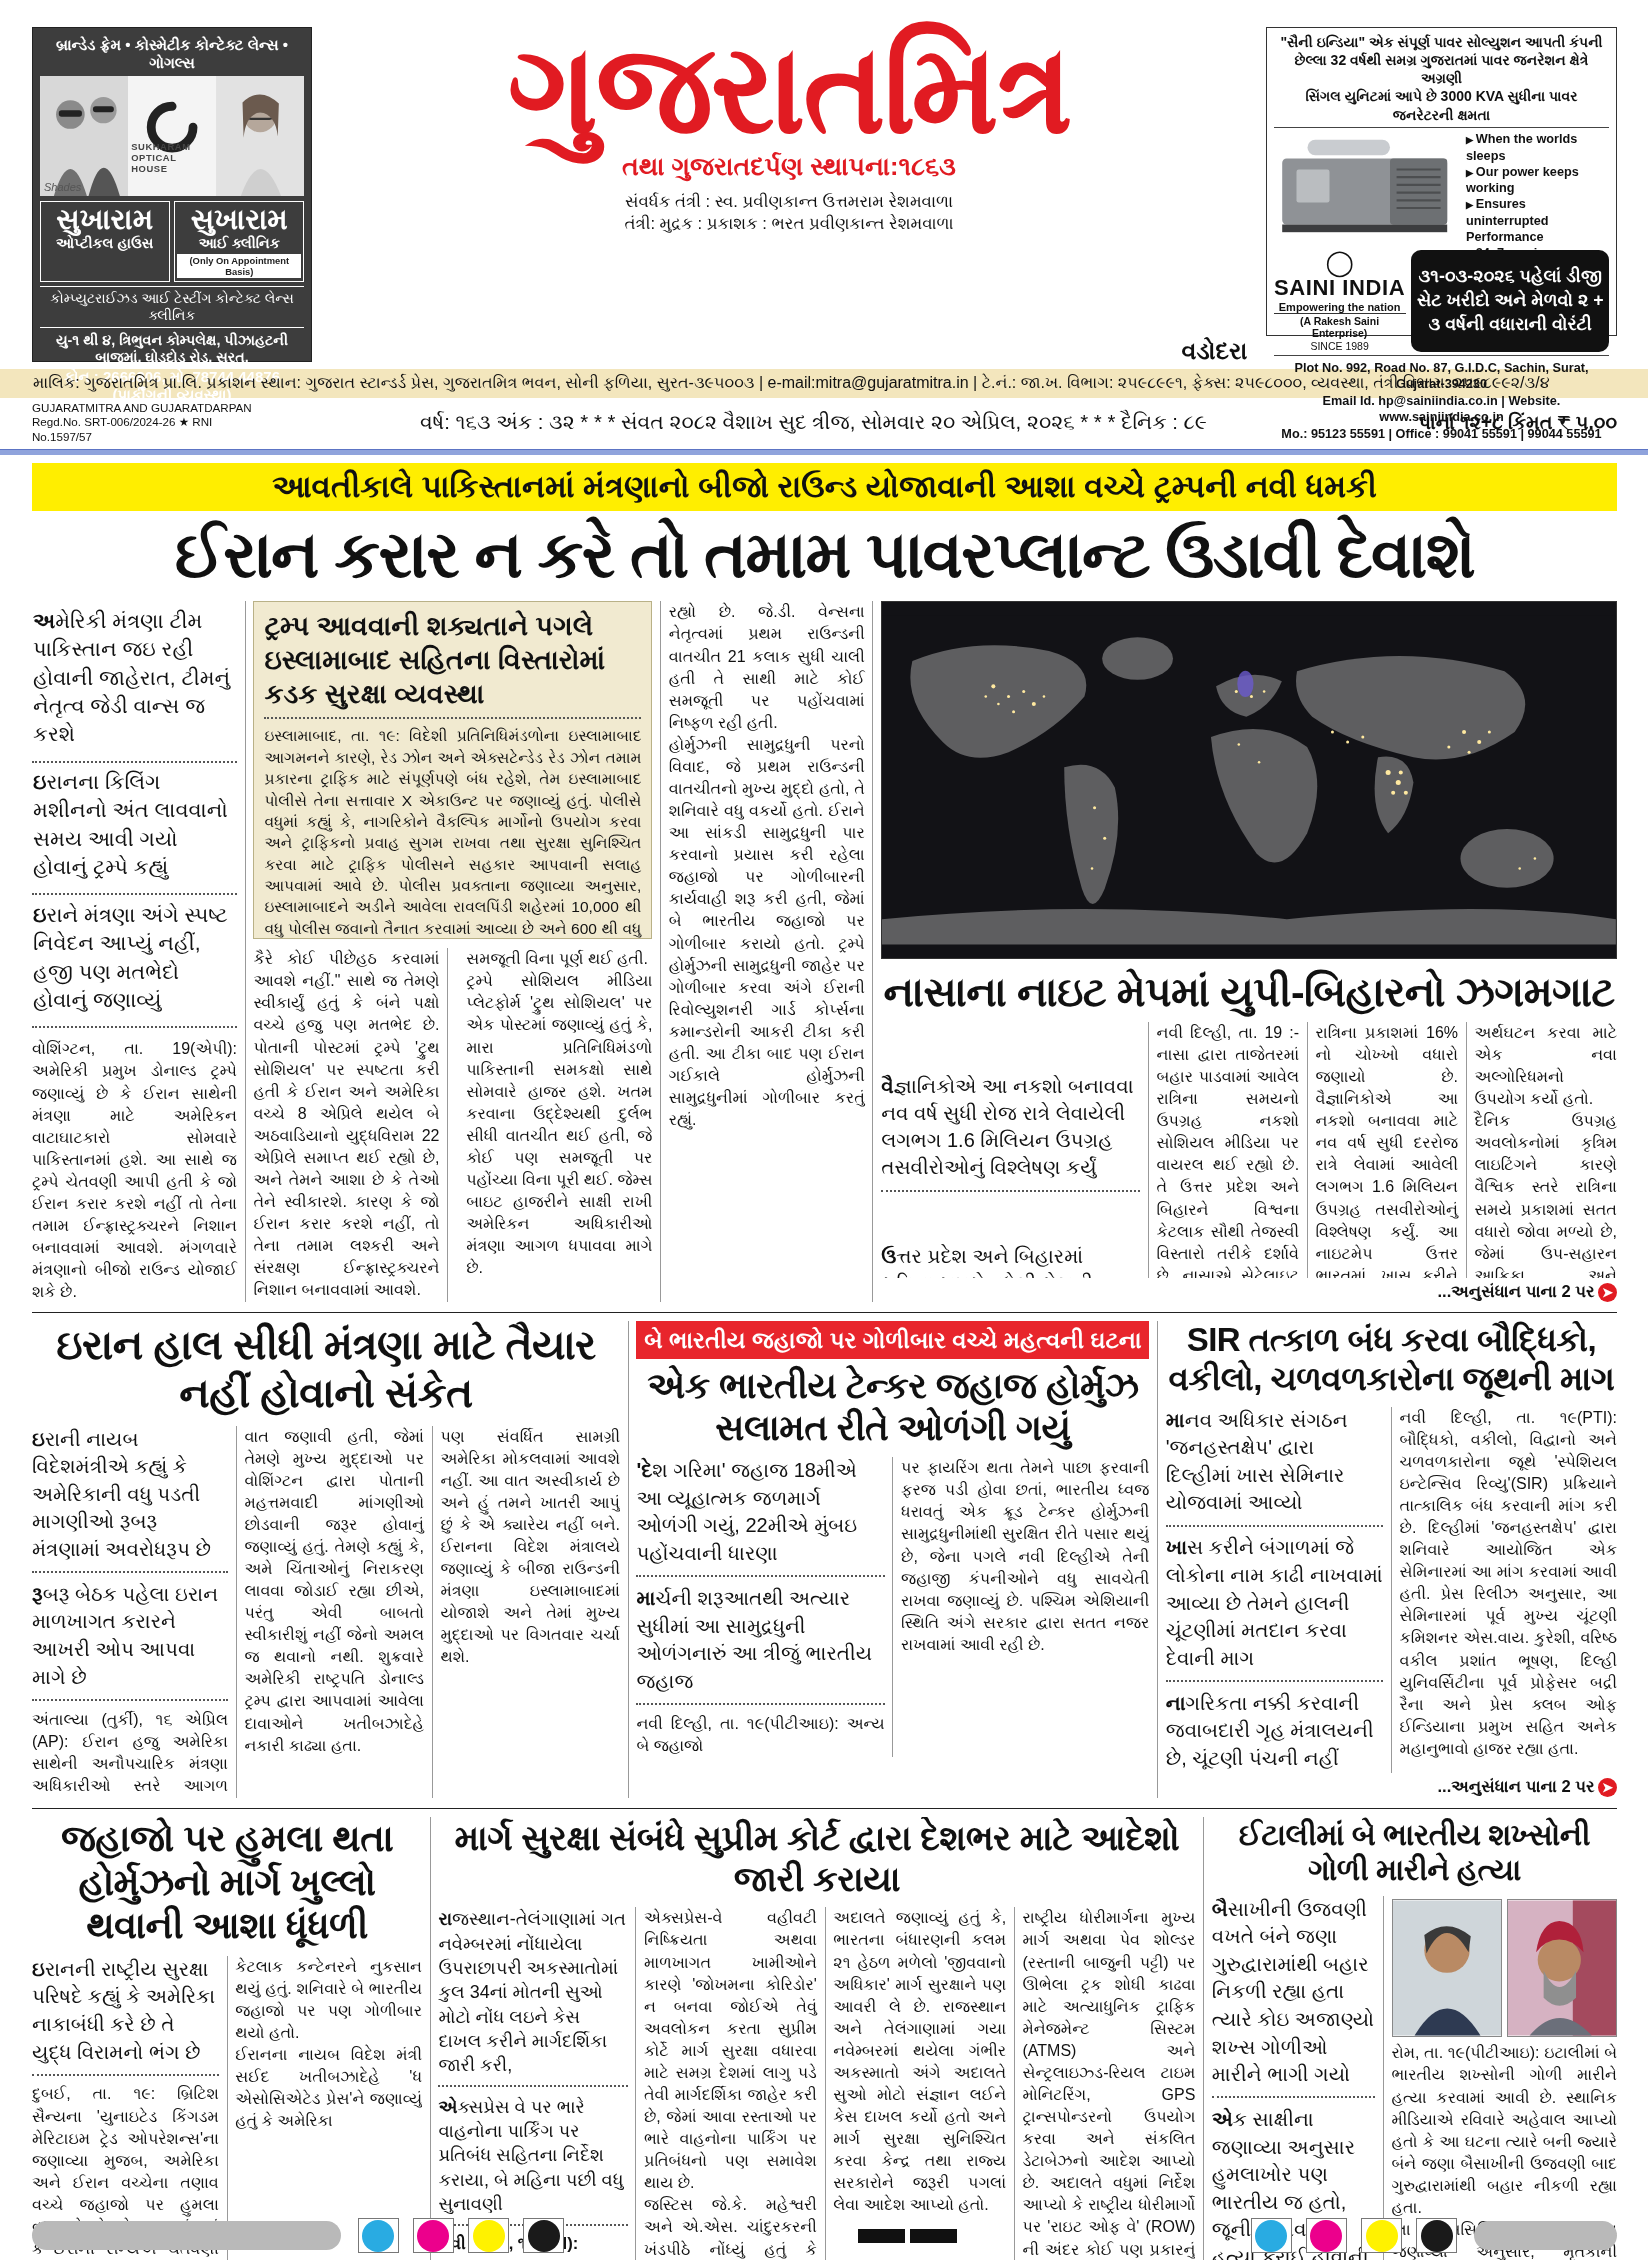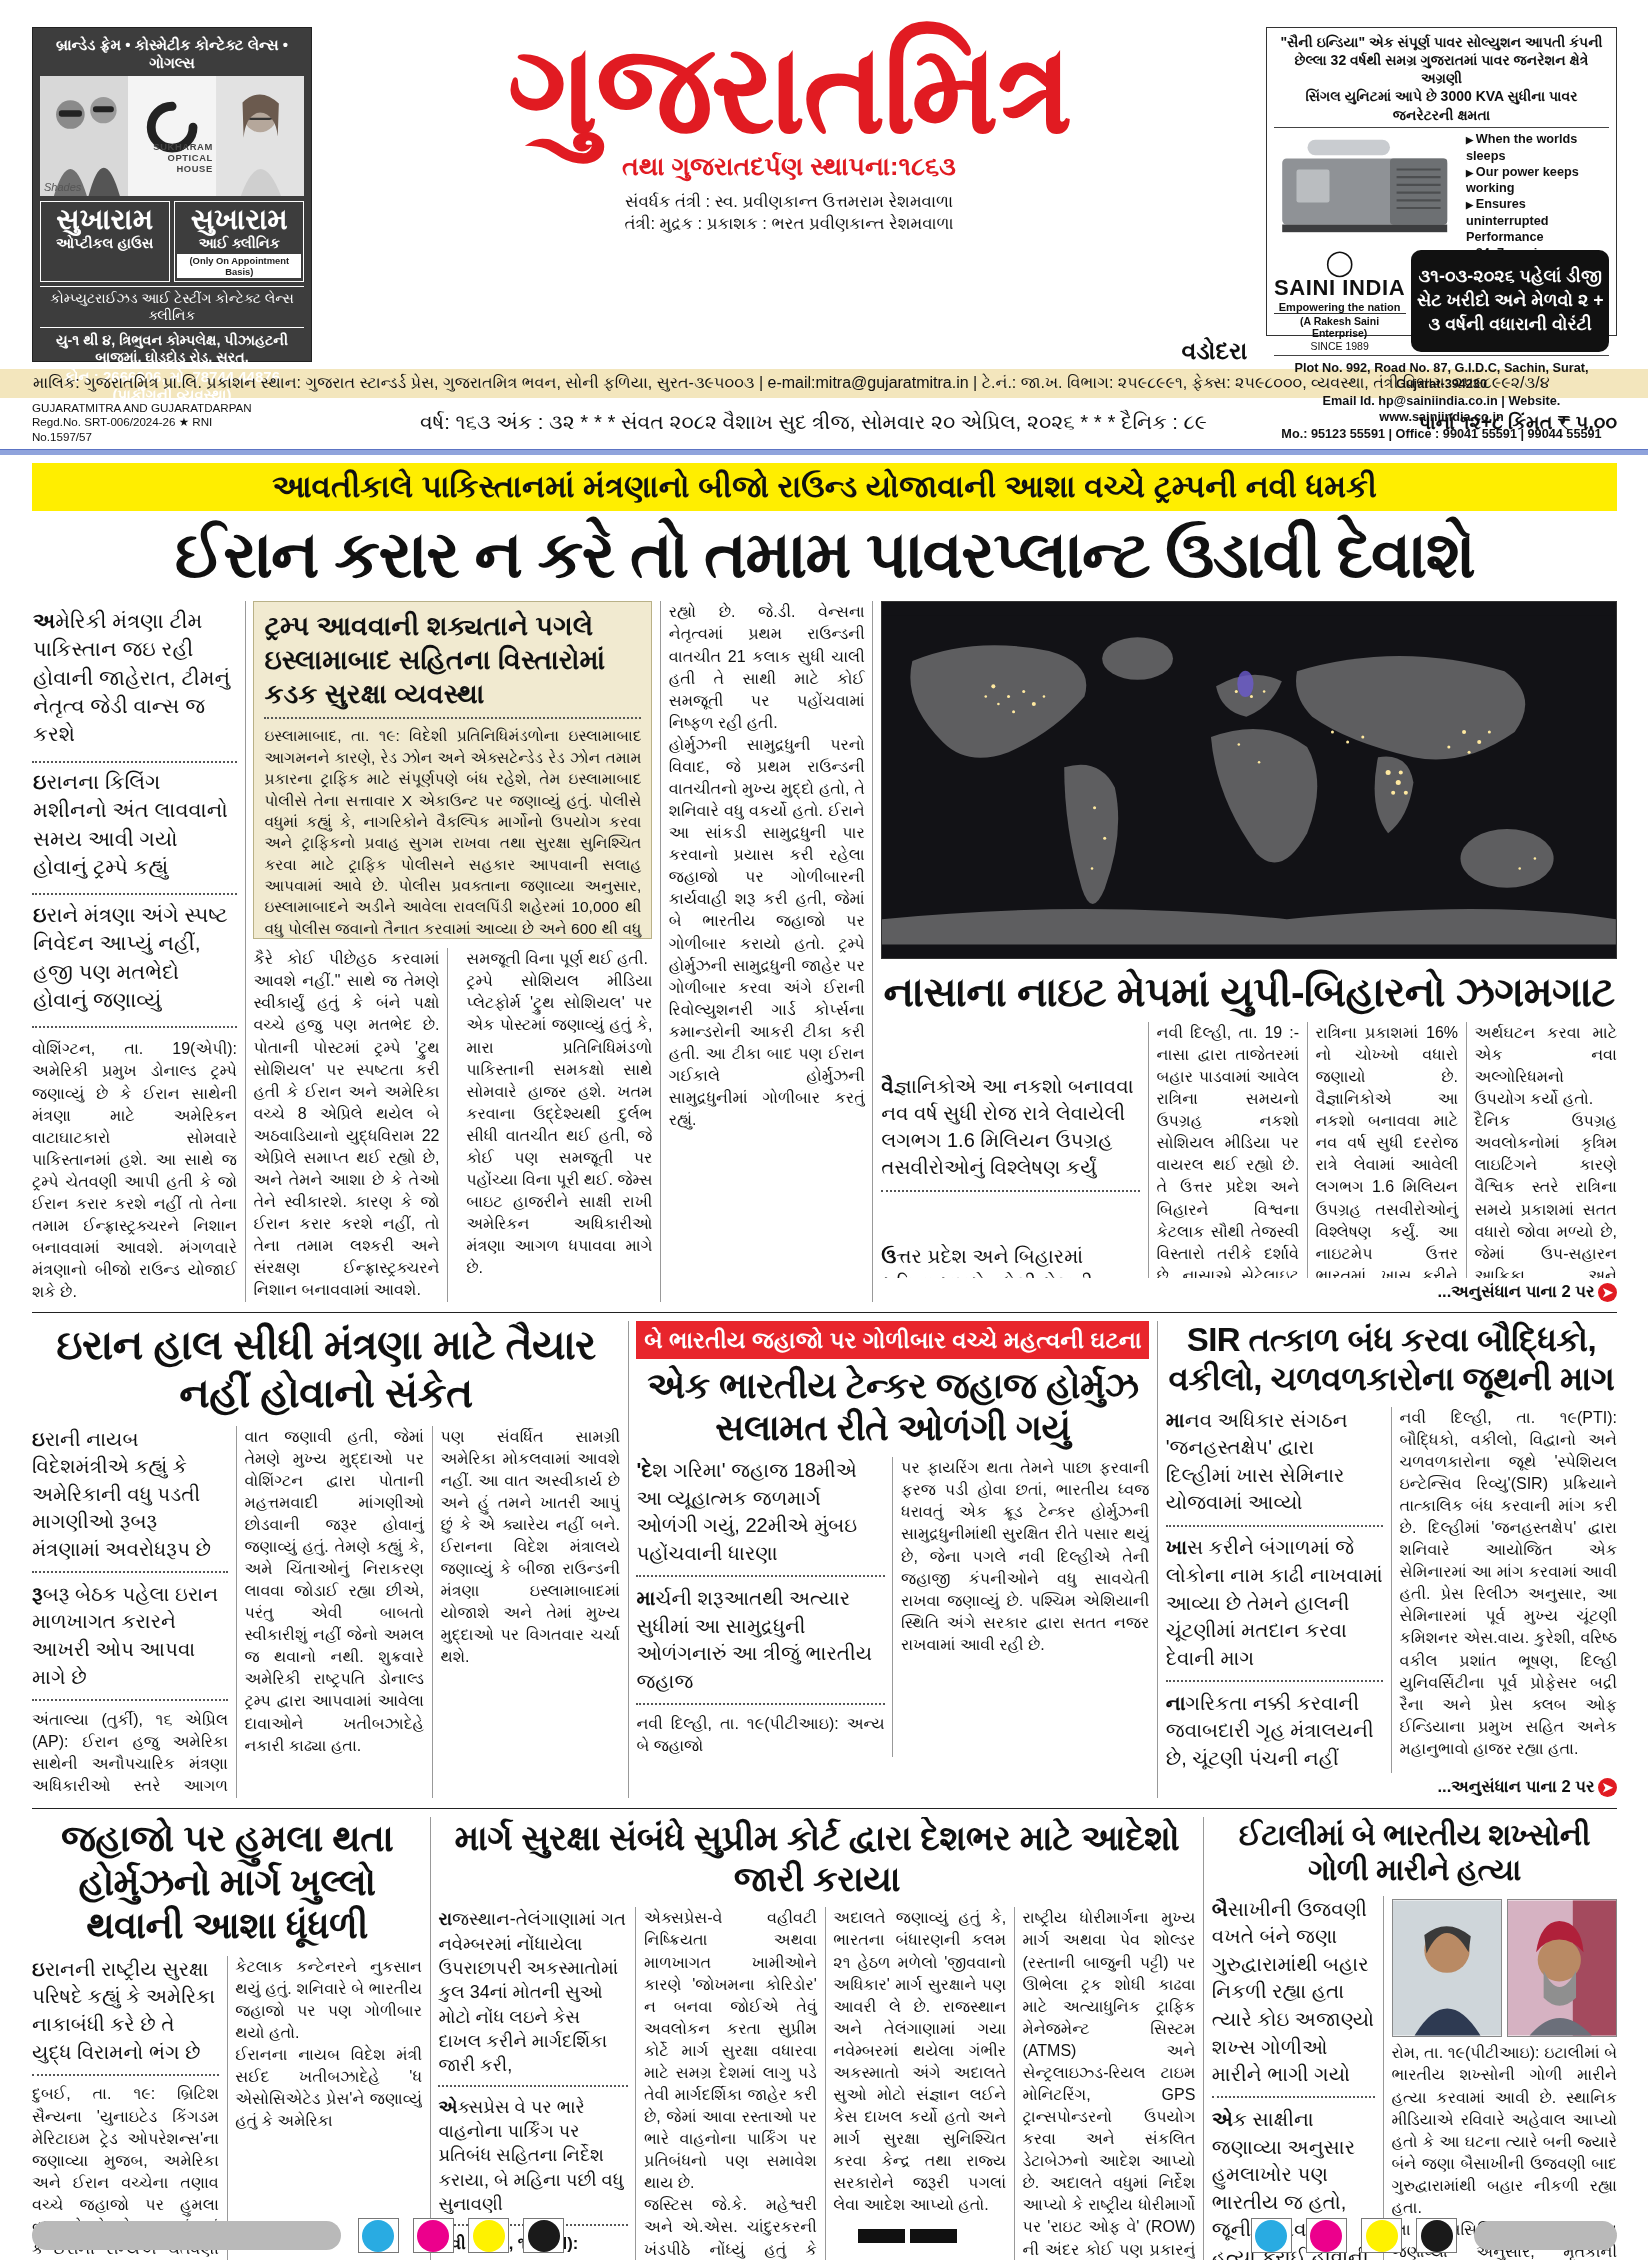--- a/index.html
+++ b/index.html
@@ -14,21 +14,21 @@
   .header { display:flex; gap:13.2px; height:338px;margin-top:23px; }
   .ad-left {
     width:280px; height:335px; background:#3d3d3d; color:#fff;
     border:1.7px solid #222; padding:5.5px 6.6px; display:flex; flex-direction:column; flex-shrink:0;
   }
   .ad-left .topline { font-size:15px; font-weight:bold; text-align:center; padding:2.2px 0 4.4px; }
   .adphotos { background:#ececec; height:120px; display:flex; color:#333; }
   .adphoto { flex:1; position:relative; overflow:hidden; }
   .adphoto svg { width:100%; height:100%; }
   .shades-label { position:absolute; bottom:3.3px; left:4.4px; font-size:11px; color:#555; font-style:italic; }
-  .soh-label { position:absolute; bottom:22px; left:3.3px; right:3.3px; font-size:9.4px; font-weight:bold; color:#444; text-align:right; letter-spacing:0.6px;}
+  .soh-label { position:absolute; bottom:22px; left:3.3px; right:3.3px; font-size:9.4px; font-weight:bold; color:#444; text-align:left; letter-spacing:0.6px;}
   .brandrow { display:flex; gap:4.4px; margin-top:4.4px; }
   .brandbox { flex:1; border:1.1px solid #fff; padding:3.3px 2.2px; text-align:center; }
   .brandbox .big { font-size:29px; font-weight:800; line-height:1.0; }
   .brandbox .small { font-size:14.3px; font-weight:bold; margin-top:1.1px; }
   .brandbox .note { font-size:9.4px; background:#fff; color:#222; margin-top:2.2px; padding:0.6px 1.1px; font-weight:bold; }
   .clinicline { font-size:14px; font-weight:normal; text-align:center; border-top:1.7px solid #fff; border-bottom:1.7px solid #fff; margin-top:4.4px; padding:2.8px 0; }
   .addrline { font-size:14.3px; font-weight:bold; text-align:center; margin-top:4.4px; }
   .phoneline { font-size:15px; font-weight:bold; text-align:center; margin-top:2.2px; }
 
   .masthead { flex:1; text-align:center; position:relative; padding-top:3.3px; }

